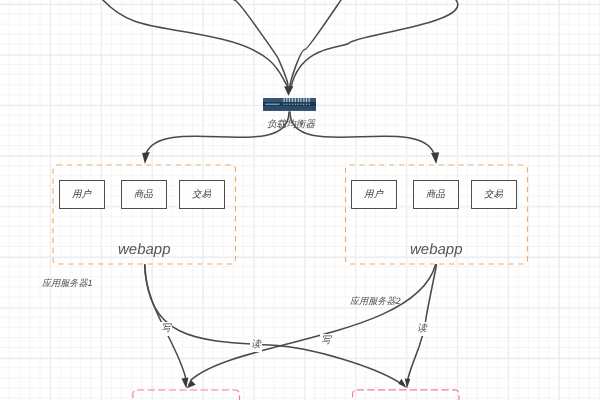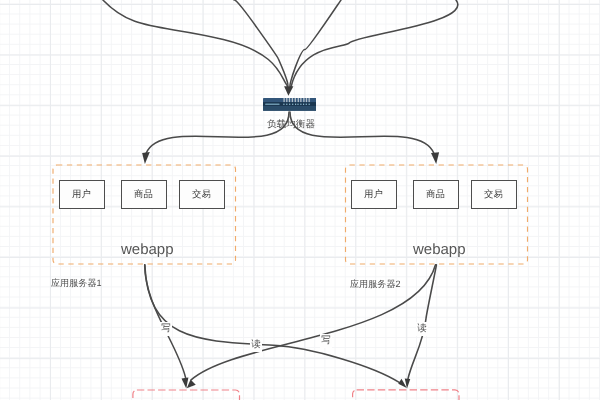--- a/index.html
+++ b/index.html
@@ -1,30 +1,30 @@
 <!DOCTYPE html>
 <html><head>
 <meta charset="utf-8">
 <style>
   html,body{margin:0;padding:0;}
   body{width:600px;height:400px;overflow:hidden;background:#fff;font-family:"Liberation Sans",sans-serif;
         -webkit-font-smoothing:antialiased;text-rendering:geometricPrecision;}
   #stage{position:relative;width:600px;height:400px;background:#fff;}
-  .txt,.mod span,.webapp,.caption,.lblabel,.elabel{will-change:transform;}
+  .txt,.mod span,.webapp,.caption,.lblabel,.elabel{will-change:transform;font-style:italic;}
   #grid{position:absolute;inset:0;
     background-image:
       linear-gradient(to right, #e9ebee 1px, transparent 1px),
       linear-gradient(to bottom, #e9ebee 1px, transparent 1px),
       linear-gradient(to right, #f3f4f6 1px, transparent 1px),
       linear-gradient(to bottom, #f3f4f6 1px, transparent 1px);
     background-size: 50.9px 50.6px, 50.9px 50.6px, 10.18px 10.12px, 10.18px 10.12px;
     background-position: -0.9px -46.6px, -0.9px -46.6px, -1.08px 3.4px, -1.08px 3.4px;
   }
   svg.layer{position:absolute;left:0;top:0;width:600px;height:400px;overflow:visible;}
-  .appbox{position:absolute;width:182.5px;height:99px;background:transparent;padding-left:6px;}
+  .appbox{position:absolute;width:182.5px;height:99px;background:transparent;}
   .mod{position:absolute;width:44px;height:27px;border:1.5px solid #4d4d4d;background:#fdfdfd;
        display:flex;align-items:center;justify-content:center;}
   .mod span{font-size:9.4px;color:#3a3a3a;line-height:1;}
   .webapp{position:absolute;left:0;right:0;top:77.5px;text-align:center;font-size:15px;color:#565656;line-height:1;}
   .caption{position:absolute;font-size:9.1px;color:#4a4a4a;white-space:nowrap;line-height:1;}
   .lb{position:absolute;}
   .lblabel{position:absolute;left:267.3px;top:120.4px;font-size:9.6px;color:#4a4a4a;white-space:nowrap;line-height:1;}
   .elabel{position:absolute;font-size:9.5px;color:#4a4a4a;line-height:1;background:#fefefe;
           padding:2.2px 1.2px 2.2px 1.2px;margin:-2.2px -1.2px;}
 </style>
@@ -70,35 +70,35 @@
       <span>用户</span>
     </div>
     <div class="mod" style="left:68px;top:15px;">
       <span>商品</span>
     </div>
     <div class="mod" style="left:126px;top:15px;">
       <span>交易</span>
     </div>
     <div class="webapp">webapp</div>
   </div>
-  <div class="caption" style="left:51px;top:279.4px;">应用服务器1</div>
+  <div class="caption" style="left:42px;top:279.4px;">应用服务器1</div>
 
   <div class="appbox" style="left:344.5px;top:164.5px;">
     <div class="mod" style="left:6px;top:15px;">
       <span>用户</span>
     </div>
     <div class="mod" style="left:68px;top:15px;">
       <span>商品</span>
     </div>
     <div class="mod" style="left:126px;top:15px;">
       <span>交易</span>
     </div>
     <div class="webapp">webapp</div>
   </div>
-  <div class="caption" style="left:349.5px;top:280px;">应用服务器2</div>
+  <div class="caption" style="left:349.5px;top:297px;">应用服务器2</div>
 
   <div class="lb" style="left:262.6px;top:98.1px;">
     <svg width="53.9" height="12.65" viewBox="0 0 539 126.5">
       <rect x="0" y="0" width="539" height="126.5" rx="6" fill="#33567a"></rect>
       <rect x="0" y="41" width="539" height="41" fill="#1b3750"></rect>
       <rect x="0" y="82" width="539" height="44.5" rx="5" fill="#2b4c68"></rect>
       <g fill="#b6c2cb">
           <rect x="204.5" y="0" width="13" height="41"></rect>
           <rect x="231.5" y="0" width="13" height="41"></rect>
           <rect x="258.5" y="0" width="13" height="41"></rect>

